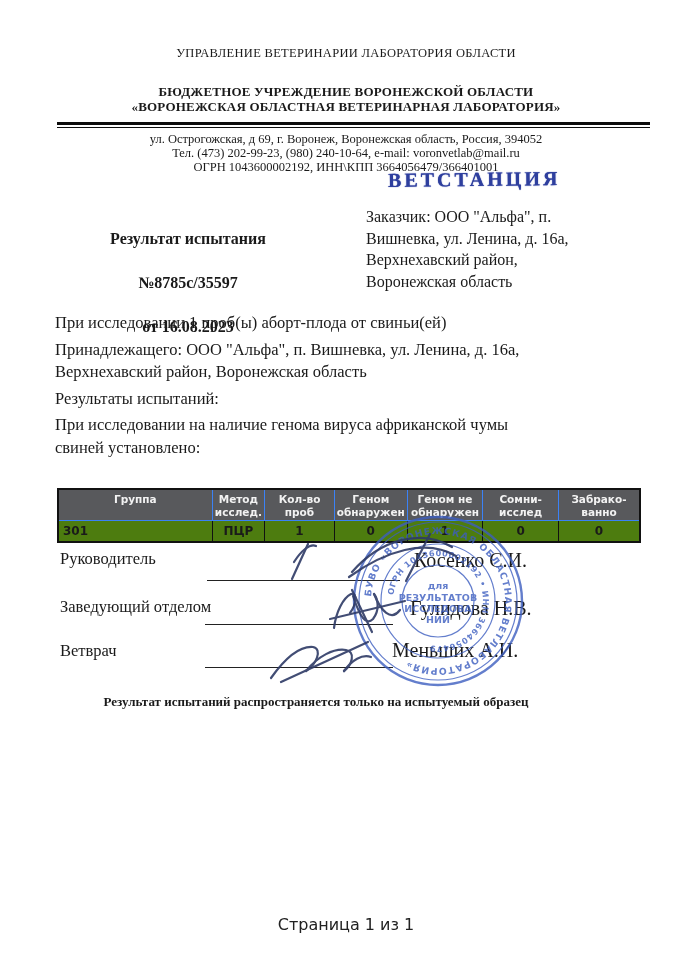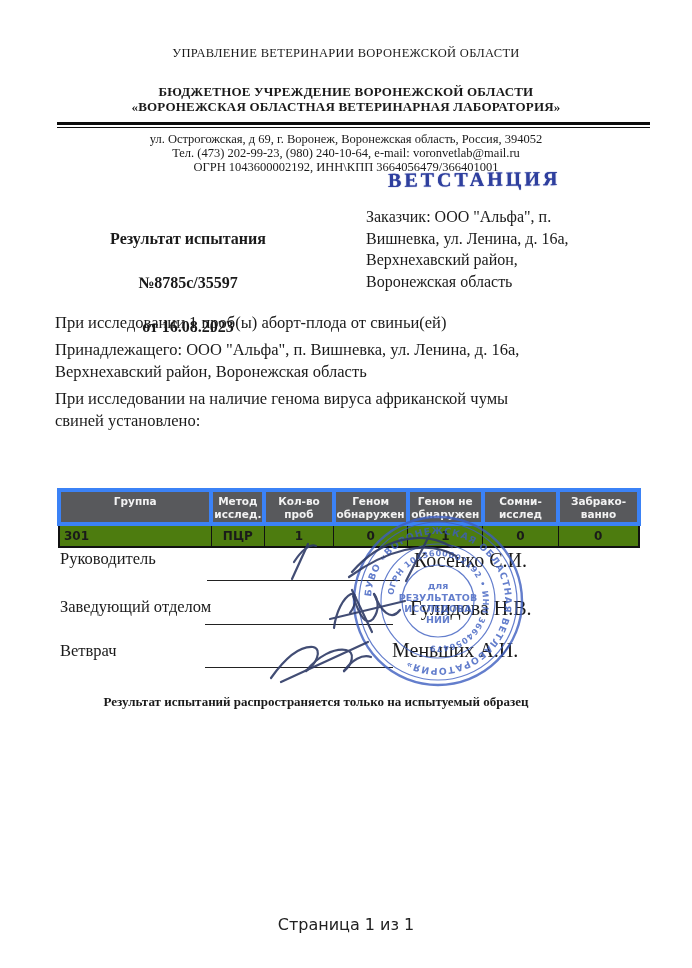--- a/index.html
+++ b/index.html
@@ -35,21 +35,21 @@
   .customer { top:206px; left:366px; width:284px; font-size:16px; line-height:21.5px; }
 
   .bodytext { top:312px; left:55px; width:598px; font-size:16.5px; }
   .bodytext p { line-height:22.5px; margin-bottom:4px; white-space:pre-line; }
 
   table.results { position:absolute; top:488px; left:57px; width:584px;
                   border-collapse:collapse; border:2px solid #111;
                   font-family:"DejaVu Sans", sans-serif; }
   table.results th {
     background:#58595c; color:#f2f2f2; font-size:10.5px; font-weight:bold;
-    border:4px solid #3b82f6; padding:3px 1px 2px; white-space:pre-line;
+    border:1px solid #3b82f6; padding:3px 1px 2px; white-space:pre-line;
     vertical-align:top; line-height:12.5px; }
   table.results td {
     font-size:12px; font-weight:bold; text-align:center;
     border:1px solid #111; padding:3px 2px; background:#4d7c0f; }
   table.results td.first { text-align:left; padding-left:4px; }
   .c0{width:26.5%}.c1{width:9%}.c2{width:12%}.c3{width:12.5%}.c4{width:13%}.c5{width:13%}.c6{width:14%}
 
   .sig-role { font-size:16.5px; }
   .sig-name { font-size:20px; }
   .sig-line { border-bottom:1.5px solid #222; height:1px; }
@@ -60,21 +60,21 @@
   .note { top:694px; left:0; width:632px; font-size:13px; font-weight:bold; }
   .page-footer { top:915px; left:0; width:692px; font-size:16px;
                  font-family:"DejaVu Sans", sans-serif; color:#222; }
 
   .round-stamp { top:513px; left:350px; width:176px; height:176px; opacity:.8; }
   .ink-overlay { top:0; left:0; width:692px; height:968px; pointer-events:none; }
 </style>
 </head>
 <body>
 
-<div class="abs center h-authority">УПРАВЛЕНИЕ ВЕТЕРИНАРИИ ВОРОНЕЖСКОЙ ОБЛАСТИ</div>
+<div class="abs center h-authority">УПРАВЛЕНИЕ ВЕТЕРИНАРИИ ЛАБОРАТОРИЯ ОБЛАСТИ</div>
 <div class="abs center h-org1">БЮДЖЕТНОЕ УЧРЕЖДЕНИЕ ВОРОНЕЖСКОЙ ОБЛАСТИ</div>
 <div class="abs center h-org2">«ВОРОНЕЖСКАЯ ОБЛАСТНАЯ ВЕТЕРИНАРНАЯ ЛАБОРАТОРИЯ»</div>
 <div class="abs rule"></div>
 <div class="abs center h-addr1">ул. Острогожская, д 69, г. Воронеж, Воронежская область, Россия, 394052</div>
 <div class="abs center h-addr2">Тел. (473) 202-99-23, (980) 240-10-64, e-mail: voronvetlab@mail.ru</div>
 <div class="abs center h-addr3">ОГРН 1043600002192, ИНН\КПП 3664056479/366401001</div>
 <div class="abs vetstation">ВЕТСТАНЦИЯ</div>
 
 <div class="abs result-block pre">
   <span>Результат испытания</span><br>
@@ -83,20 +83,21 @@
 </div>
 <div class="abs customer pre">Заказчик: ООО "Альфа", п.
 Вишневка, ул. Ленина, д. 16а,
 Верхнехавский район,
 Воронежская область</div>
 
 <div class="abs bodytext">
   <p>При исследовании 1 проб(ы) аборт-плода от свиньи(ей)</p>
   <p>Принадлежащего: ООО "Альфа", п. Вишневка, ул. Ленина, д. 16а,
 Верхнехавский район, Воронежская область</p>
+  <p>Результаты испытаний:</p>
   <p>При исследовании на наличие генома вируса африканской чумы
 свиней установлено:</p>
 </div>
 
 <table class="results">
   <thead>
     <tr>
       <th class="c0">Группа</th>
       <th class="c1">Метод
 исслед.</th>

